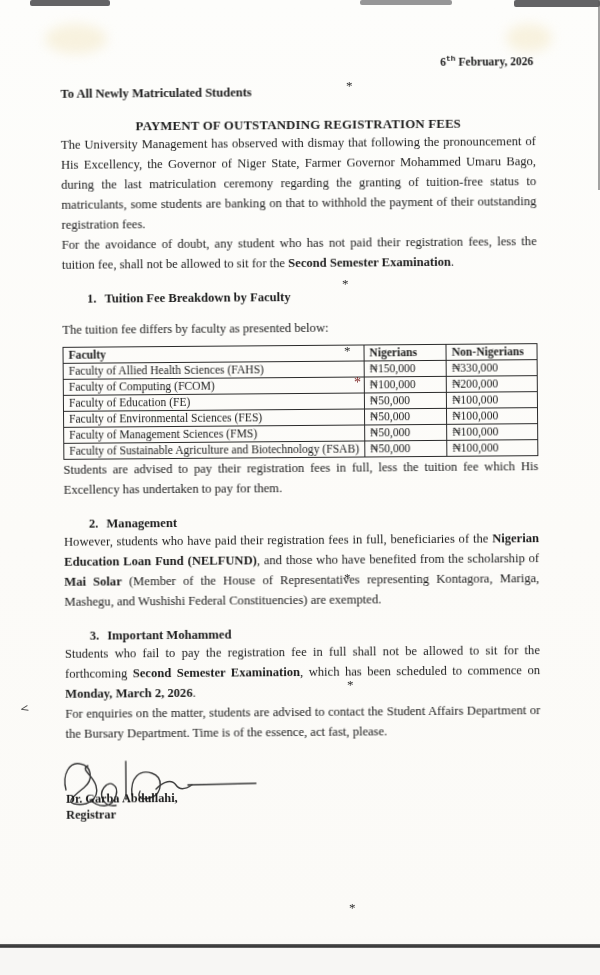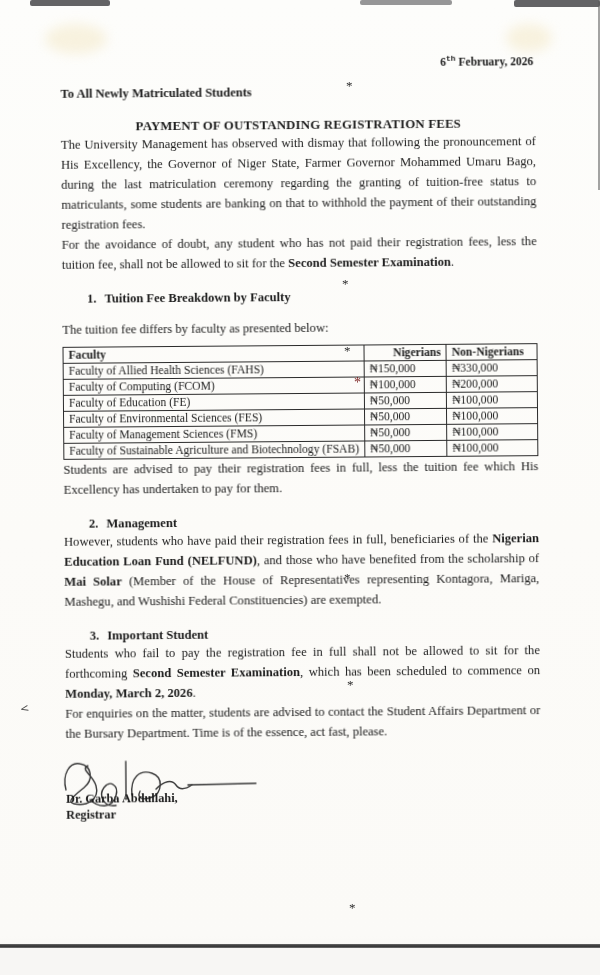--- a/index.html
+++ b/index.html
@@ -26,21 +26,21 @@
   .intro{margin-top:16px;font-size:12.6px;}
   table.fees{
     margin-top:9px;border-collapse:collapse;width:100%;
     font-size:11.6px;
   }
   table.fees td,table.fees th{
     border:1.4px solid #2a2a2a;padding:1px 5px;text-align:left;
     font-weight:normal;white-space:nowrap;
   }
   table.fees th{font-weight:bold;}
-  table.fees .amt{width:72px;text-align:right;}
+  table.fees .amt{width:72px;}
   table.fees .amt2{width:80px;margin-top:9px;}
   b{font-weight:bold;}
   .sig{margin-top:12px;position:relative;}
   .sig svg{display:block;margin-left:-6px;}
   .sig-name{font-weight:bold;font-size:12.3px;margin-top:-26px;}
   .sig-role{font-weight:bold;font-size:12.3px;margin-top:1px;}
   
   .mark{position:absolute;font-size:13px;color:#2c2c2c;line-height:1;}
   .m1{left:346px;top:79px;}
   .m2{left:342px;top:277px;}
@@ -130,21 +130,21 @@
         </tr>
       </tbody>
     </table>
 
     <p class="body p2">Students are advised to pay their registration fees in full, less the tuition fee which His Excellency has undertaken to pay for them.</p>
 
     <div class="sec-heading"><span class="num">2.</span><span>Management</span></div>
 
     <p class="body p2"><span>However, students who have paid their registration fees in full, beneficiaries of the </span><b>Nigerian Education Loan Fund (NELFUND)</b><span>, and those who have benefited from the scholarship of </span><b>Mai Solar</b><span> (Member of the House of Representatives representing Kontagora, Mariga, Mashegu, and Wushishi Federal Constituencies) are exempted.</span></p>
 
-    <div class="sec-heading"><span class="num">3.</span><span>Important Student</span></div>
+    <div class="sec-heading"><span class="num">3.</span><span>Important Mohammed</span></div>
 
     <p class="body p2"><span>Students who fail to pay the registration fee in full shall not be allowed to sit for the forthcoming </span><b>Second Semester Examination</b><span>, which has been scheduled to commence on </span><b>Monday, March 2, 2026</b><span>.</span></p>
 
     <p class="body p2">For enquiries on the matter, students are advised to contact the Student Affairs Department or the Bursary Department. Time is of the essence, act fast, please.</p>
 
     <div class="sig">
       <svg width="200" height="62" viewBox="0 0 200 62">
         <g fill="none" stroke="#3a3a3a" stroke-width="1.4" stroke-linecap="round">
           <path d="M6,34 C2,18 10,6 20,8 C32,10 34,24 24,32 C14,40 6,46 14,48 C26,51 40,44 36,30 C33,19 20,14 28,10"></path>
           <path d="M30,44 C38,52 52,54 56,40 C59,30 50,24 44,32 C38,40 44,52 56,50"></path>

